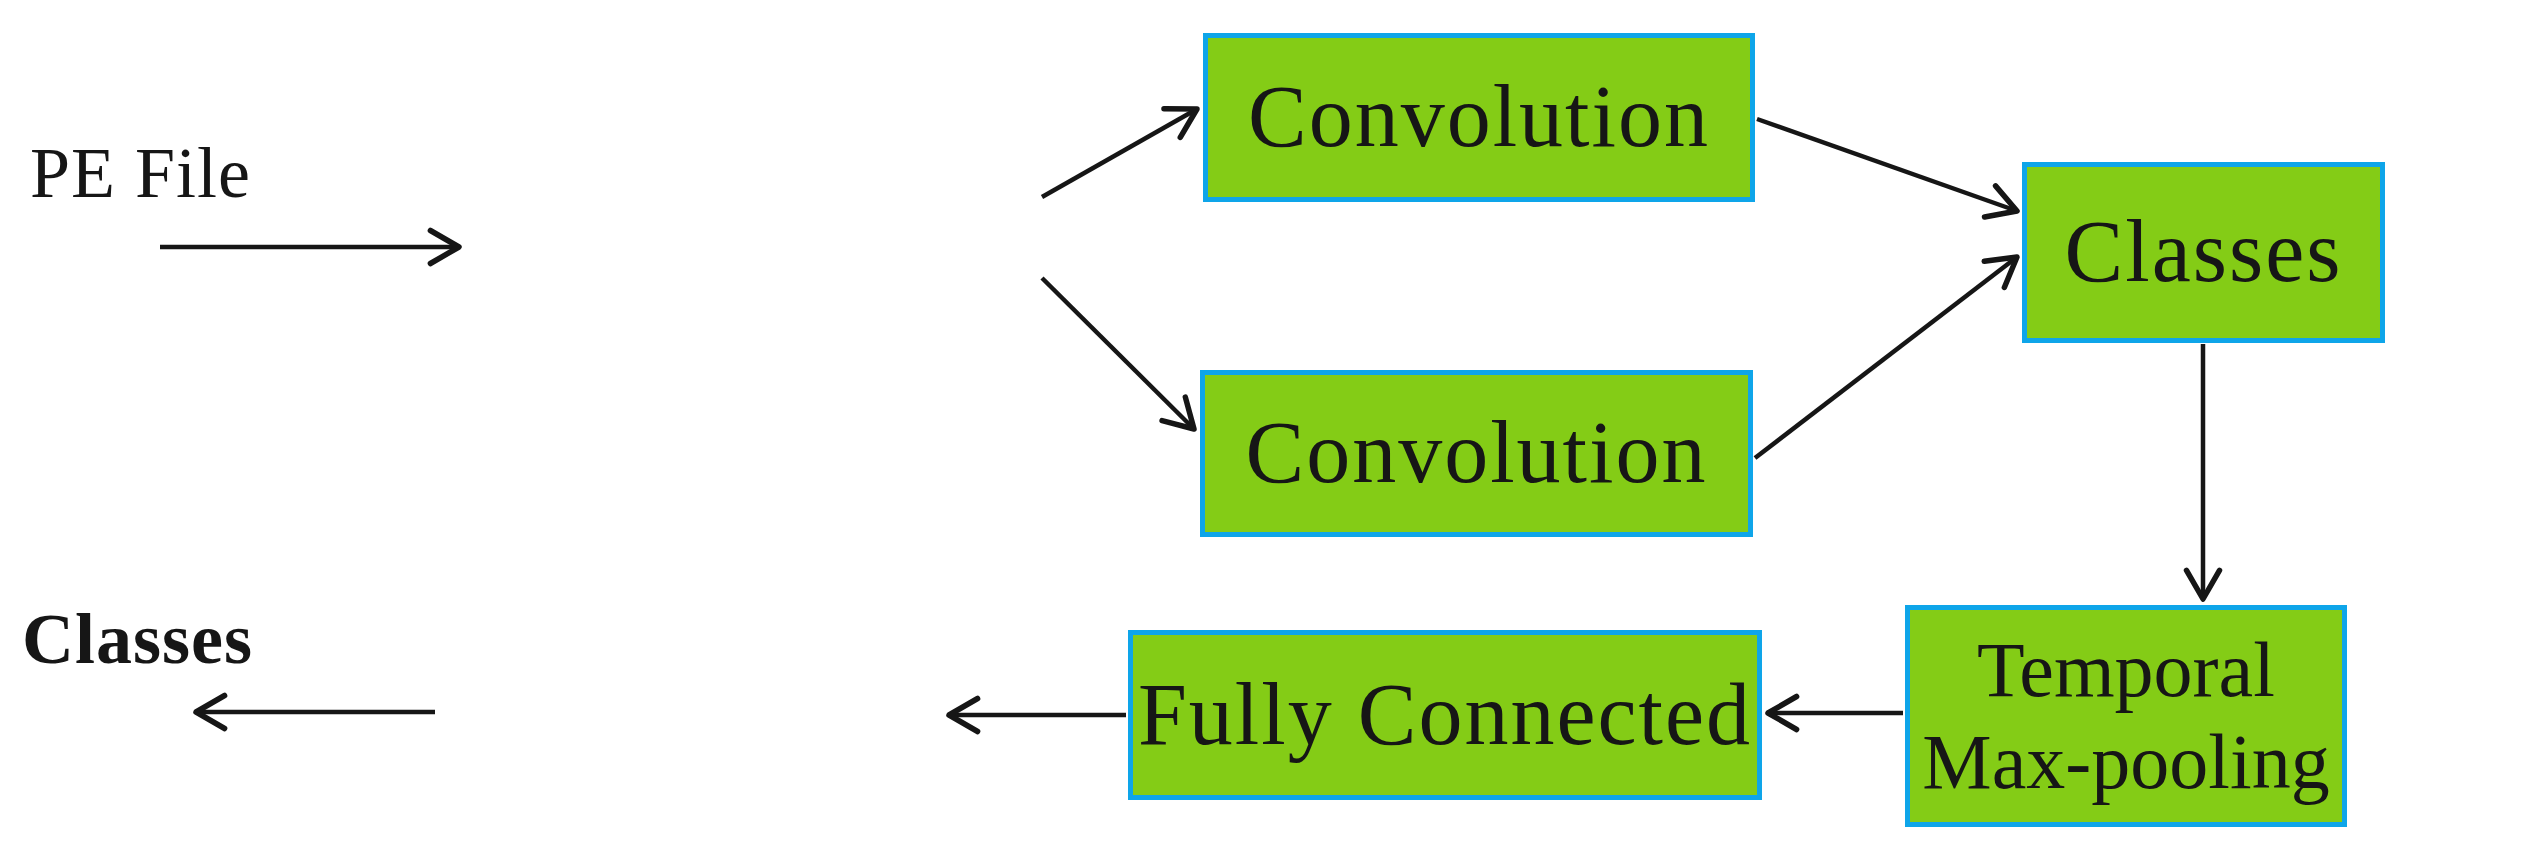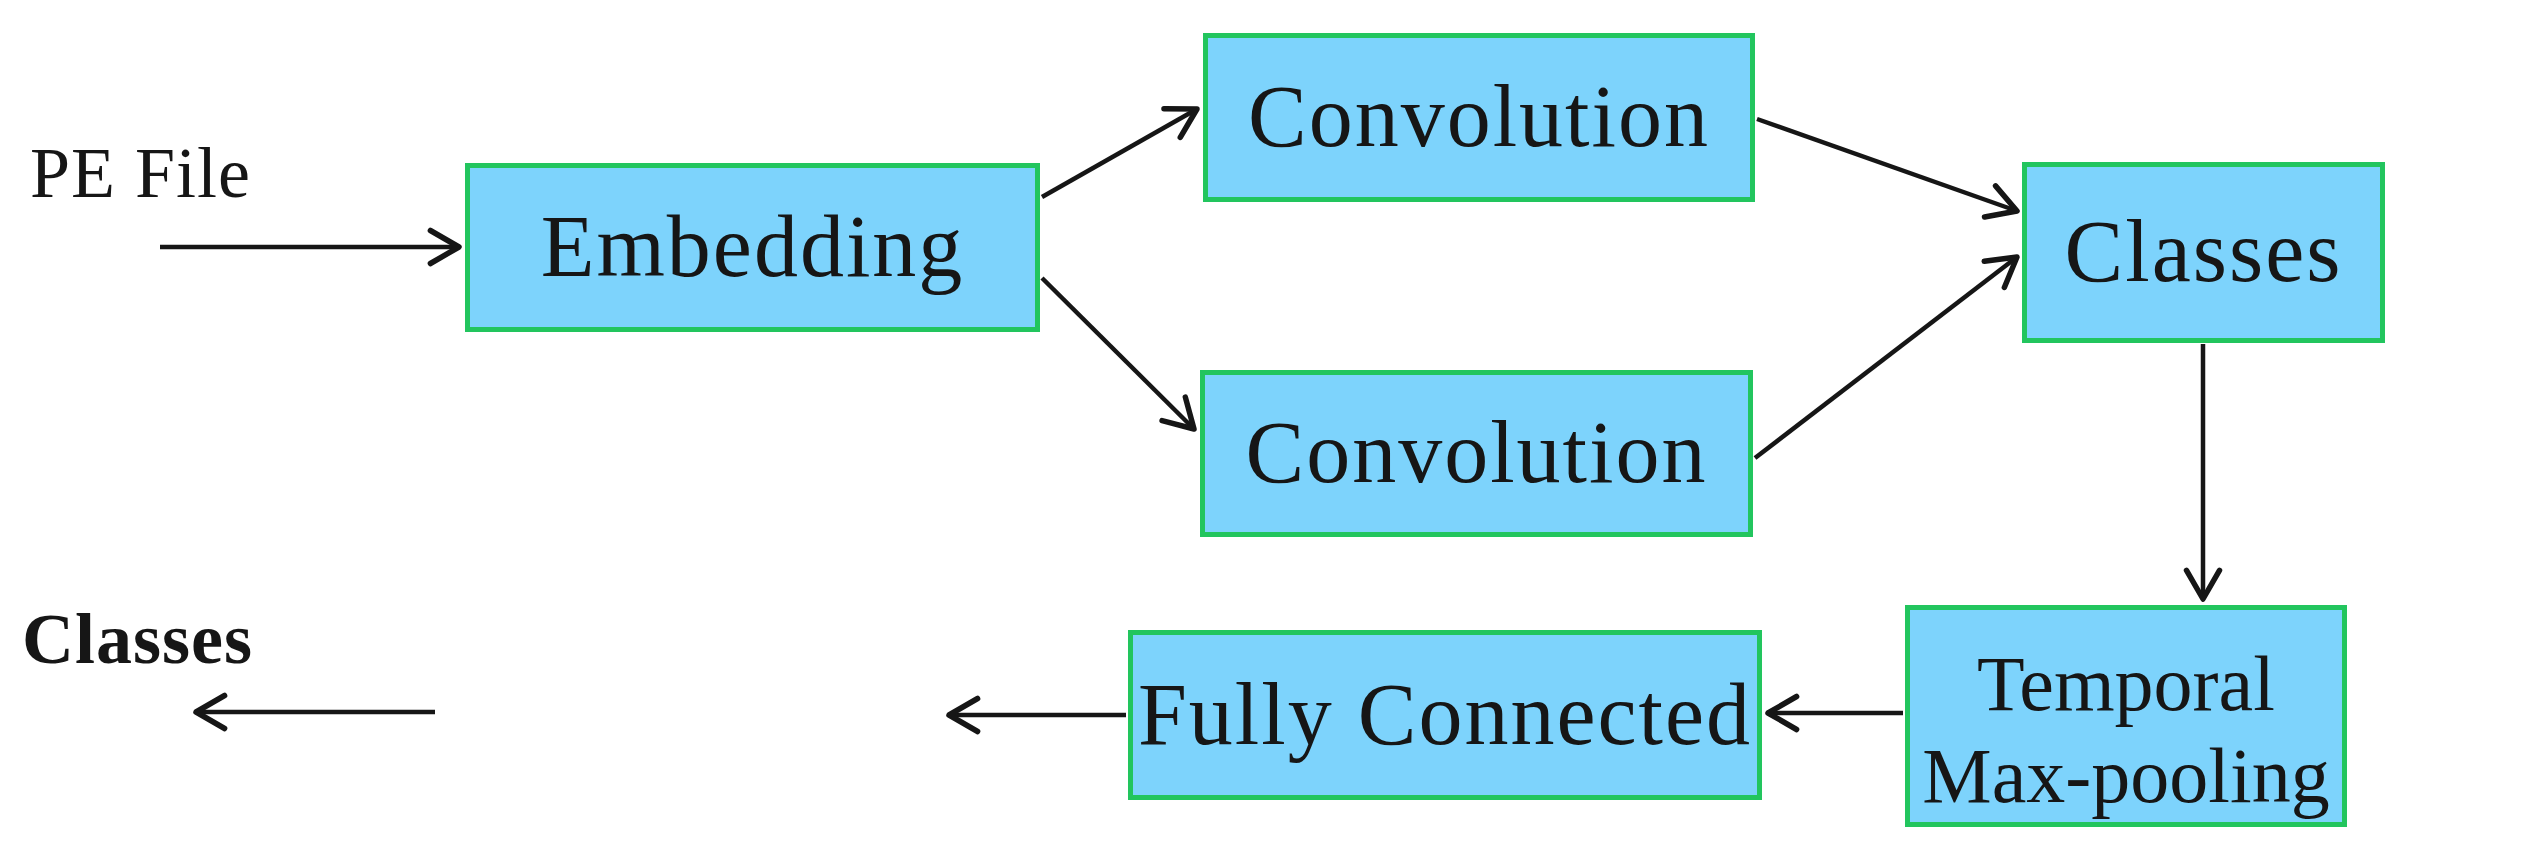--- a/index.html
+++ b/index.html
@@ -18,22 +18,22 @@
   }
   .edges {
     position: absolute;
     left: 0;
     top: 0;
     width: 2531px;
     height: 864px;
   }
   .node {
     position: absolute;
-    border: 5px solid #22c55e;
-    background: #7dd3fc;
+    border: 5px solid #0ea5e9;
+    background: #84cc16;
     display: flex;
     align-items: center;
     justify-content: center;
     text-align: center;
     font-size: 88px;
     letter-spacing: 2px;
     line-height: 1.05;
     box-sizing: border-box;
   }
   .free-label {
@@ -41,21 +41,21 @@
     font-size: 72px;
     letter-spacing: 1px;
     white-space: nowrap;
   }
   
   .n-embedding   { left: 465px;  top: 163px; width: 575px; height: 169px; }
   .n-conv-top    { left: 1203px; top: 33px;  width: 552px; height: 169px; }
   .n-conv-bottom { left: 1200px; top: 370px; width: 553px; height: 167px; }
   .n-gating      { left: 2022px; top: 162px; width: 363px; height: 181px; }
   .n-temporal    { left: 1905px; top: 605px; width: 442px; height: 222px;
-                   font-size: 78px; letter-spacing: 0; line-height: 1.18; align-items: flex-end; }
+                   font-size: 78px; letter-spacing: 0; line-height: 1.18; }
   .n-fc          { left: 1128px; top: 630px; width: 634px; height: 170px; }
   .n-softmax     { left: 437px;  top: 628px; width: 506px; height: 169px; }
   .l-pefile      { left: 30px;  top: 132px; }
   .l-classes     { left: 22px;  top: 598px; font-weight: bold; }
 </style>
 </head>
 <body>
 
 <div class="canvas">
 
@@ -74,23 +74,20 @@
       <line x1="2203" y1="344" x2="2203" y2="599" marker-end="url(#arrow)"></line>
       <line x1="1903" y1="713" x2="1768" y2="713" marker-end="url(#arrow)"></line>
       <line x1="1126" y1="715" x2="949" y2="715" marker-end="url(#arrow)"></line>
       <line x1="435" y1="712" x2="196" y2="712" marker-end="url(#arrow)"></line>
     </g>
   </svg>
 
   <div class="free-label l-pefile">PE File</div>
   <div class="free-label l-classes">Classes</div>
 
-  <div class="node n-embedding">
-    <span>Embedding</span>
-  </div>
 
   <div class="node n-conv-top">
     <span>Convolution</span>
   </div>
 
   <div class="node n-conv-bottom">
     <span>Convolution</span>
   </div>
 
   <div class="node n-gating">

